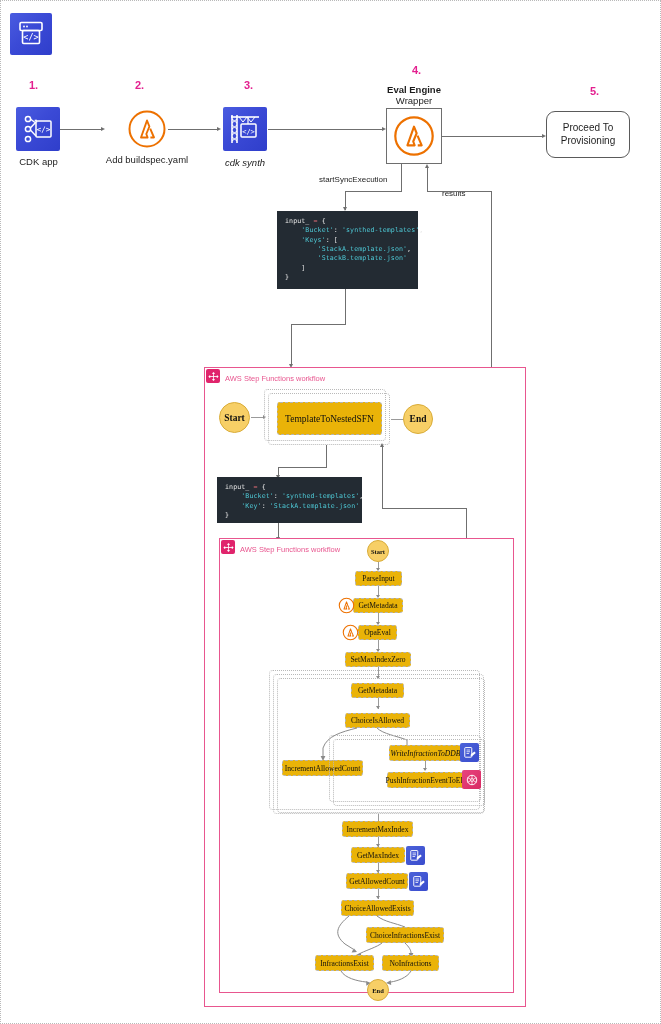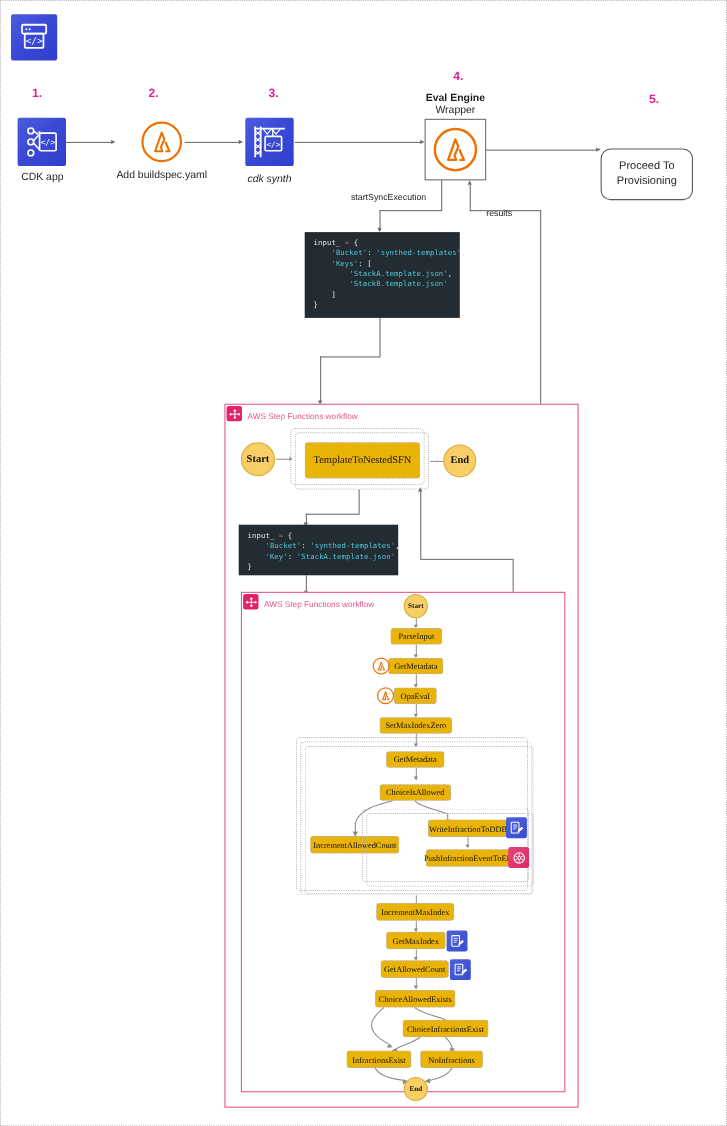--- a/index.html
+++ b/index.html
@@ -192,21 +192,21 @@
     <svg width="44" height="44" viewBox="0 0 40 40" aria-hidden="true">
       <circle cx="20" cy="20" r="17" fill="none" stroke="#ed7100" stroke-width="2"></circle>
       <path d="M14 28.5 L20 11.5 L22.4 17.5 L19.3 25 L20.6 28.5 Z" fill="none" stroke="#ed7100" stroke-width="1.9" stroke-linejoin="round"></path>
       <path d="M23.2 19.7 L27 28.5 L23.4 28.5" fill="none" stroke="#ed7100" stroke-width="1.9" stroke-linejoin="round"></path>
     </svg>
   </div>
 
   <div class="ln h abs" style="left:441px; top:135px; width:101px;"></div>
   <div class="arrowhead ah-r abs" style="left:541px; top:132.5px;"></div>
 
-  <div class="abs roundbox" style="left:545px; top:110px; width:84px; height:47px; display:flex; flex-direction:column; align-items:center; justify-content:center;margin-top:24px;">
+  <div class="abs roundbox" style="left:545px; top:110px; width:84px; height:47px; display:flex; flex-direction:column; align-items:center; justify-content:center;">
     <div>Proceed To</div>
     <div>Provisioning</div>
   </div>
 
   <div class="edgelabel" style="left:318px; top:174px;">startSyncExecution</div>
   <div class="ln v abs" style="left:400px; top:163px; height:27px;"></div>
   <div class="ln h abs" style="left:344px; top:190px; width:57px;"></div>
   <div class="ln v abs" style="left:344px; top:190px; height:19px;"></div>
   <div class="arrowhead ah-d abs" style="left:341.5px; top:206px;"></div>
 
@@ -363,21 +363,21 @@
   </div>
 
   <svg class="curve" style="left:376px; top:727px; width:50px; height:26px;">
     <path d="M0 0 C6 6 20 8 30 12 L30 17" stroke="#8a8a8a" stroke-width="1" fill="none"></path>
     <path d="M30 22 l-2.4 -5 h4.8 z" fill="#8a8a8a"></path>
   </svg>
 
   <div class="abs mapbox" style="left:328px; top:734px; width:152px; height:67px;"></div>
   <div class="abs mapbox" style="left:332px; top:738px; width:152px; height:67px;"></div>
 
-  <div class="abs state" style="left:388px; top:744px; width:73px; height:16px;">
+  <div class="abs state" style="left:388px; top:744px; width:73px; height:16px;font-style:italic;">
     <span>WriteInfractionToDDB</span>
   </div>
   <div class="abs svc-ddb" style="left:459px; top:742px; width:19px; height:19px;">
     <svg width="14" height="14" viewBox="0 0 16 16" aria-hidden="true">
       <rect x="2" y="1.8" width="8" height="11" rx="0.8" fill="none" stroke="#fff" stroke-width="1.1"></rect>
       <path d="M4 4.6 h4 M4 6.6 h4 M4 8.6 h3" stroke="#fff" stroke-width="0.9"></path>
       <path d="M9 9.5 l4 -3.2 1.6 1.8 -4 3.2 -2 0.6 z" fill="#fff"></path>
     </svg>
   </div>
   <div class="ln v abs thin" style="left:424px; top:760px; height:9px;"></div>

